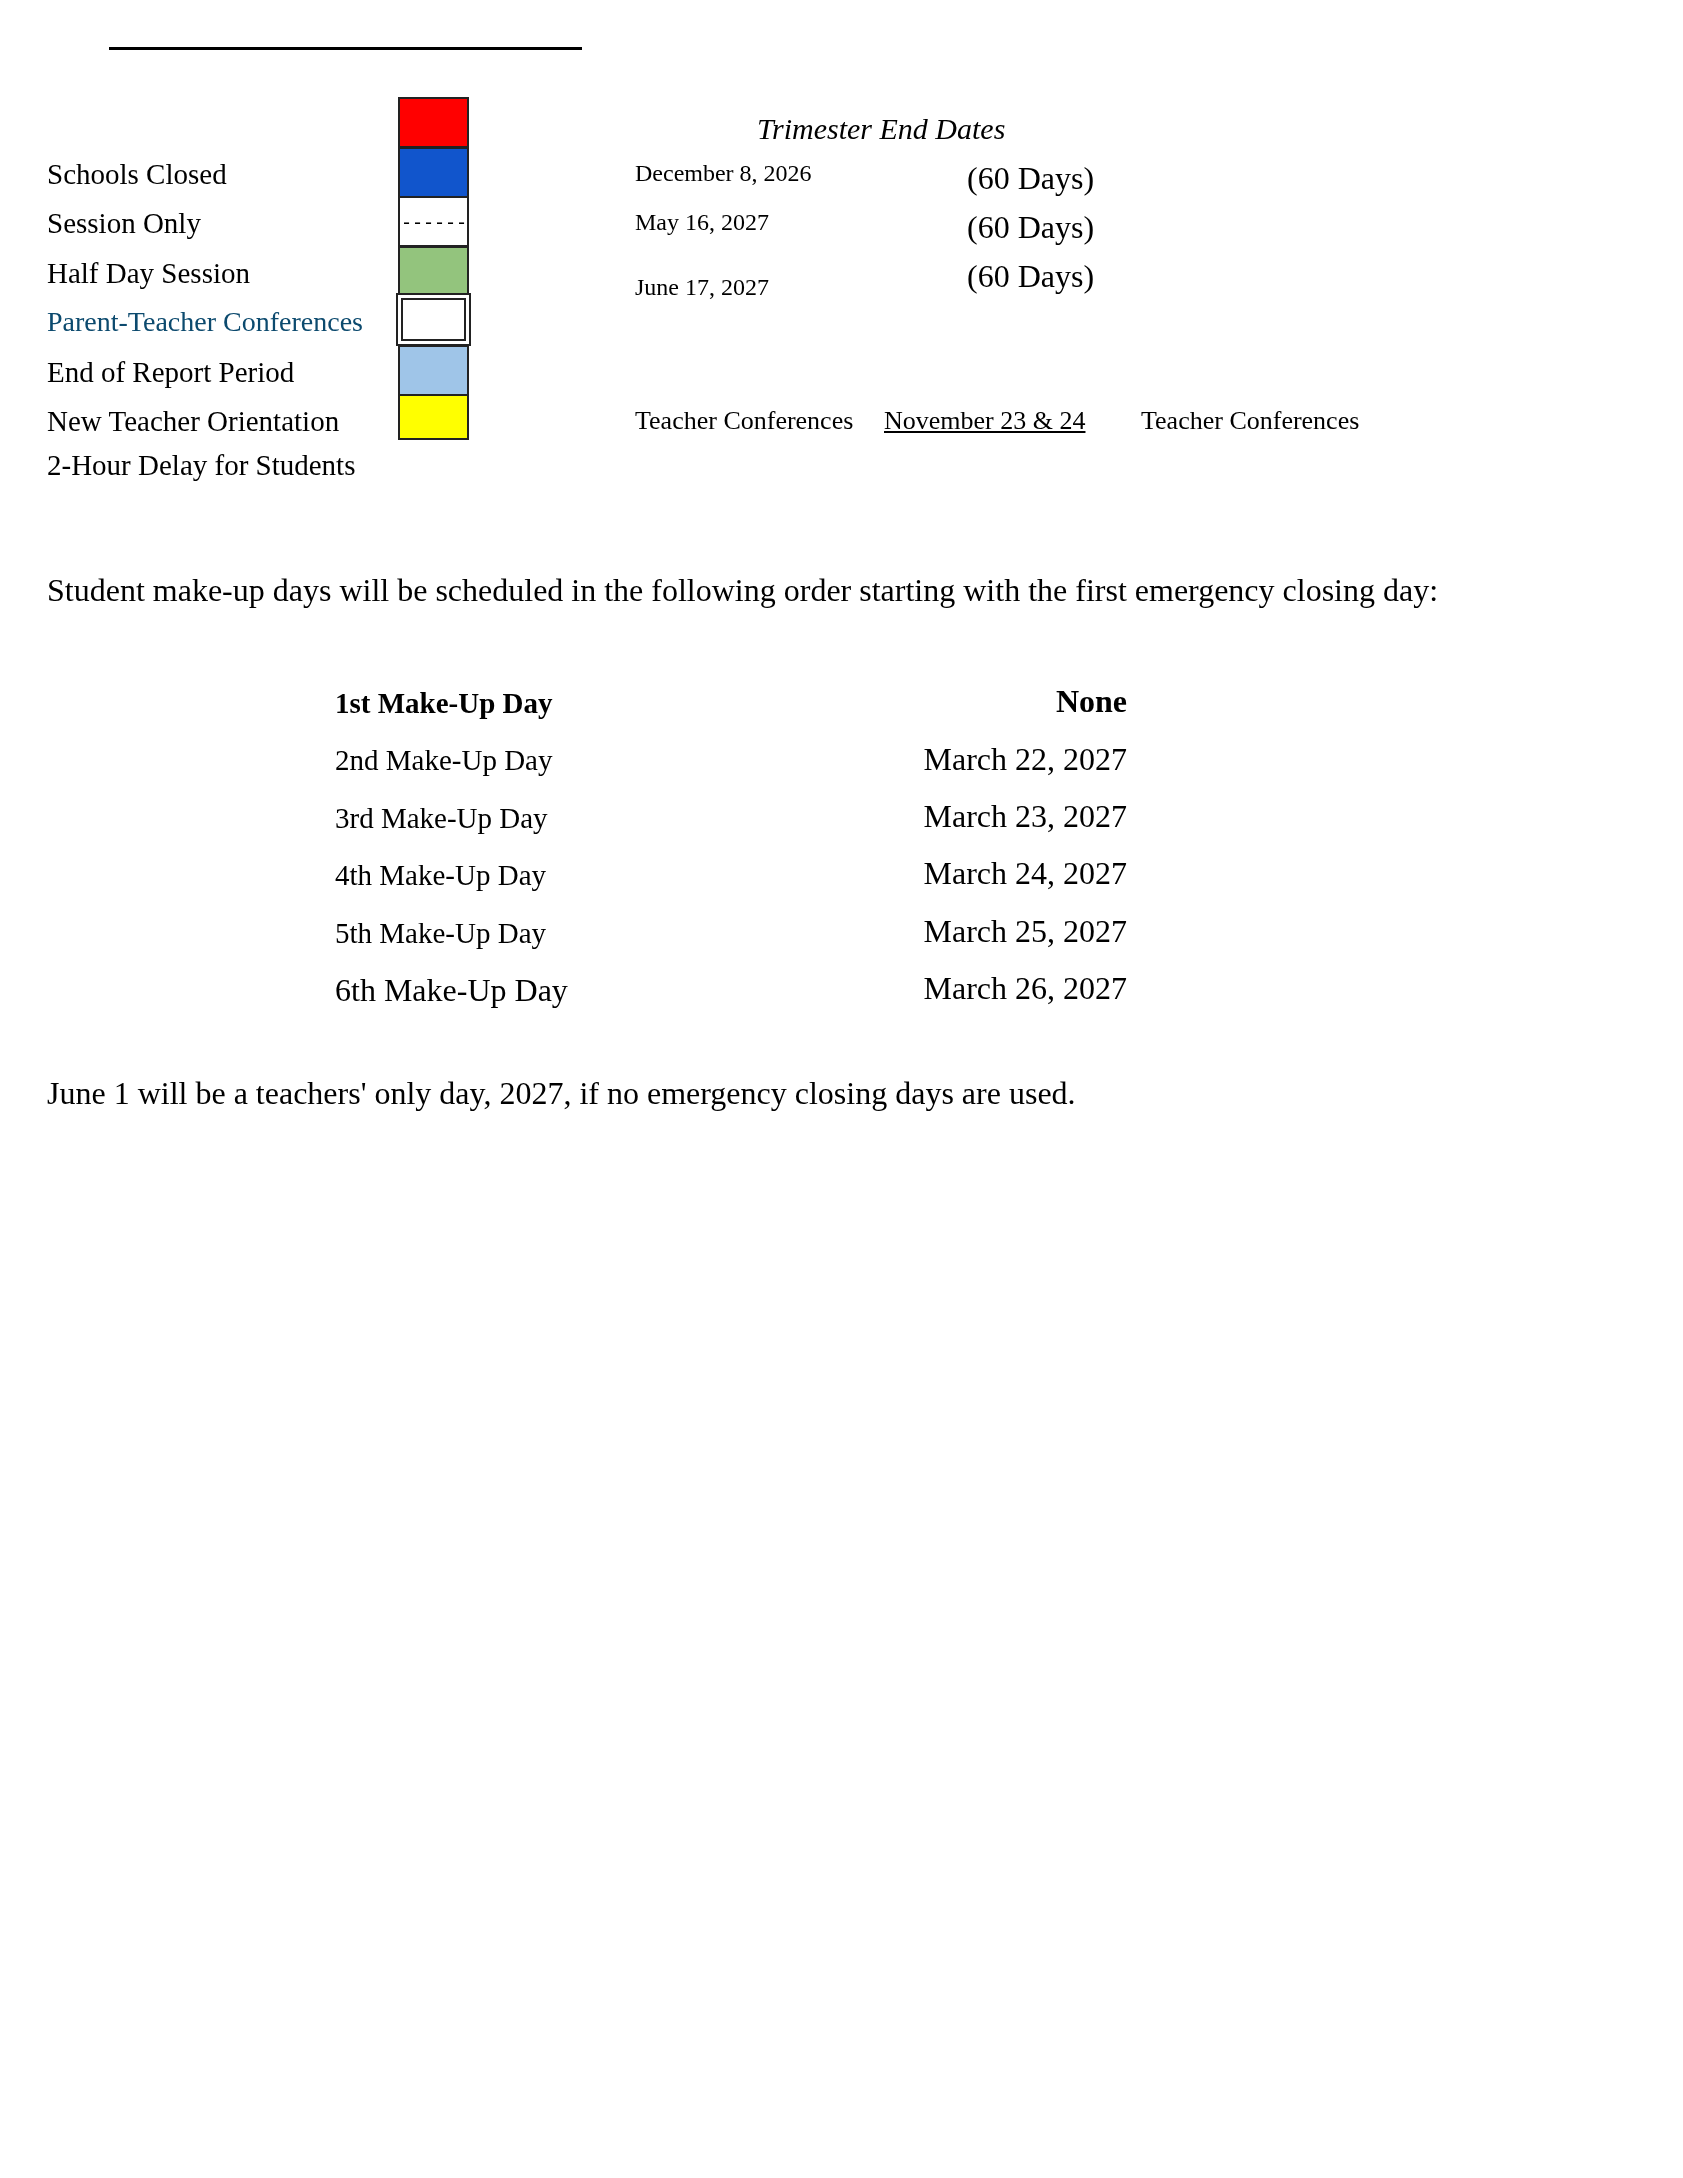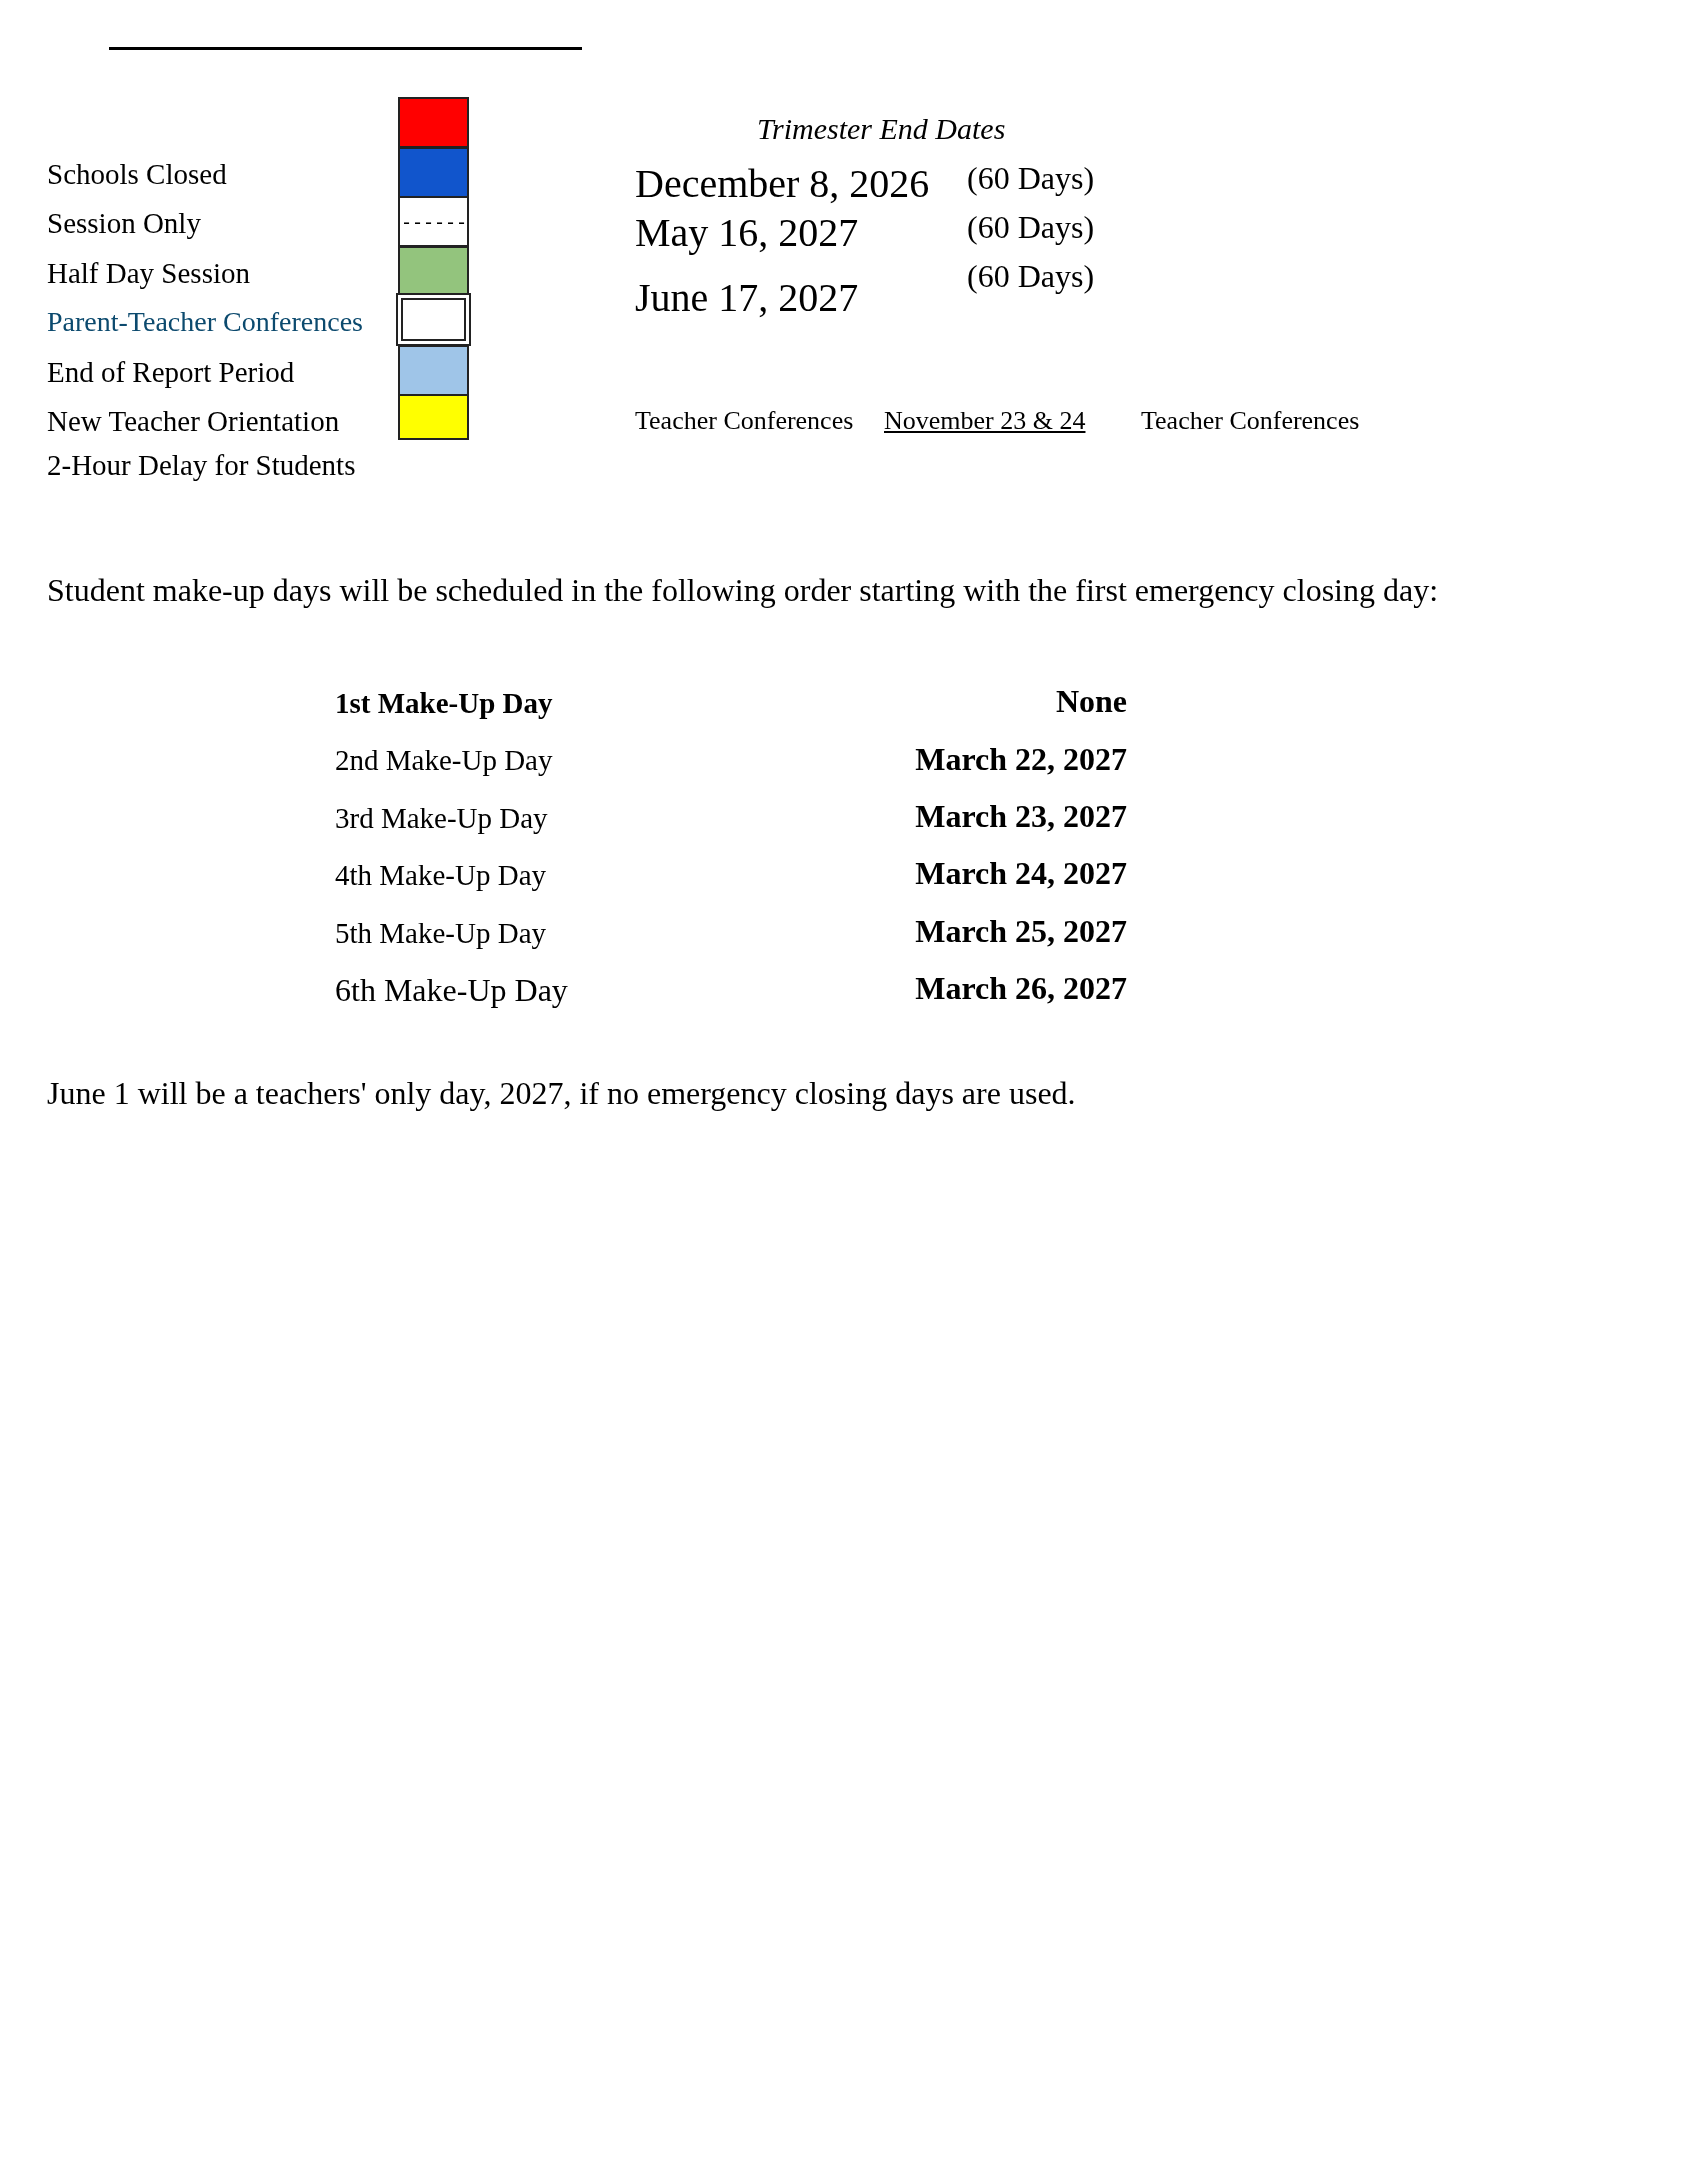--- a/index.html
+++ b/index.html
@@ -15,32 +15,32 @@
 
   .swatch {
     position: absolute; left: 398px; width: 71px;
     border: 2px solid #222; box-sizing: border-box;
   }
   .swatch.dashed { background:#fff; display:flex; align-items:center; justify-content:center; font-family: "DejaVu Sans Mono", monospace; font-size: 20px; letter-spacing: -1px; }
   .swatch.report { left: 396px; width: 75px; background: #fff; border: 2px solid #222; }
   .swatch.report .inner { position:absolute; left:3px; top:3px; right:3px; bottom:3px; border:2px solid #222; }
 
   .tri-title { position: absolute; left: 757px; top: 112px; font-size: 30px; font-weight: normal; font-style: italic; }
-  .tri-date { position: absolute; left: 635px; font-size: 40px; }
+  .tri-date { position: absolute; left: 635px; font-size: 24px; }
   .tri-days { position: absolute; left: 967px; font-size: 32px; }
 
   .conf-left { position: absolute; left: 635px; top: 406px; width: 218px; overflow: hidden; font-size: 26px; }
   .conf-date { position: absolute; left: 884px; top: 406px; font-size: 26px; text-decoration: underline; }
   .conf-right { position: absolute; left: 1141px; top: 406px; font-size: 26px; }
 
   .intro { position: absolute; left: 47px; top: 572px; font-size: 32px; }
 
   .mu-label { position: absolute; left: 335px; font-size: 29px; }
   .mu-label.bold { font-weight: bold; }
-  .mu-value { position: absolute; right: 556px; font-size: 32px; text-align: right; font-weight: bold; }
+  .mu-value { position: absolute; right: 556px; font-size: 32px; text-align: right; }
   .mu-value.bold { font-weight: bold; }
 
   .note { position: absolute; left: 47px; top: 1075px; font-size: 32px; }
 </style>
 </head>
 <body>
 
 <div class="top-rule"></div>
 
 <div>

